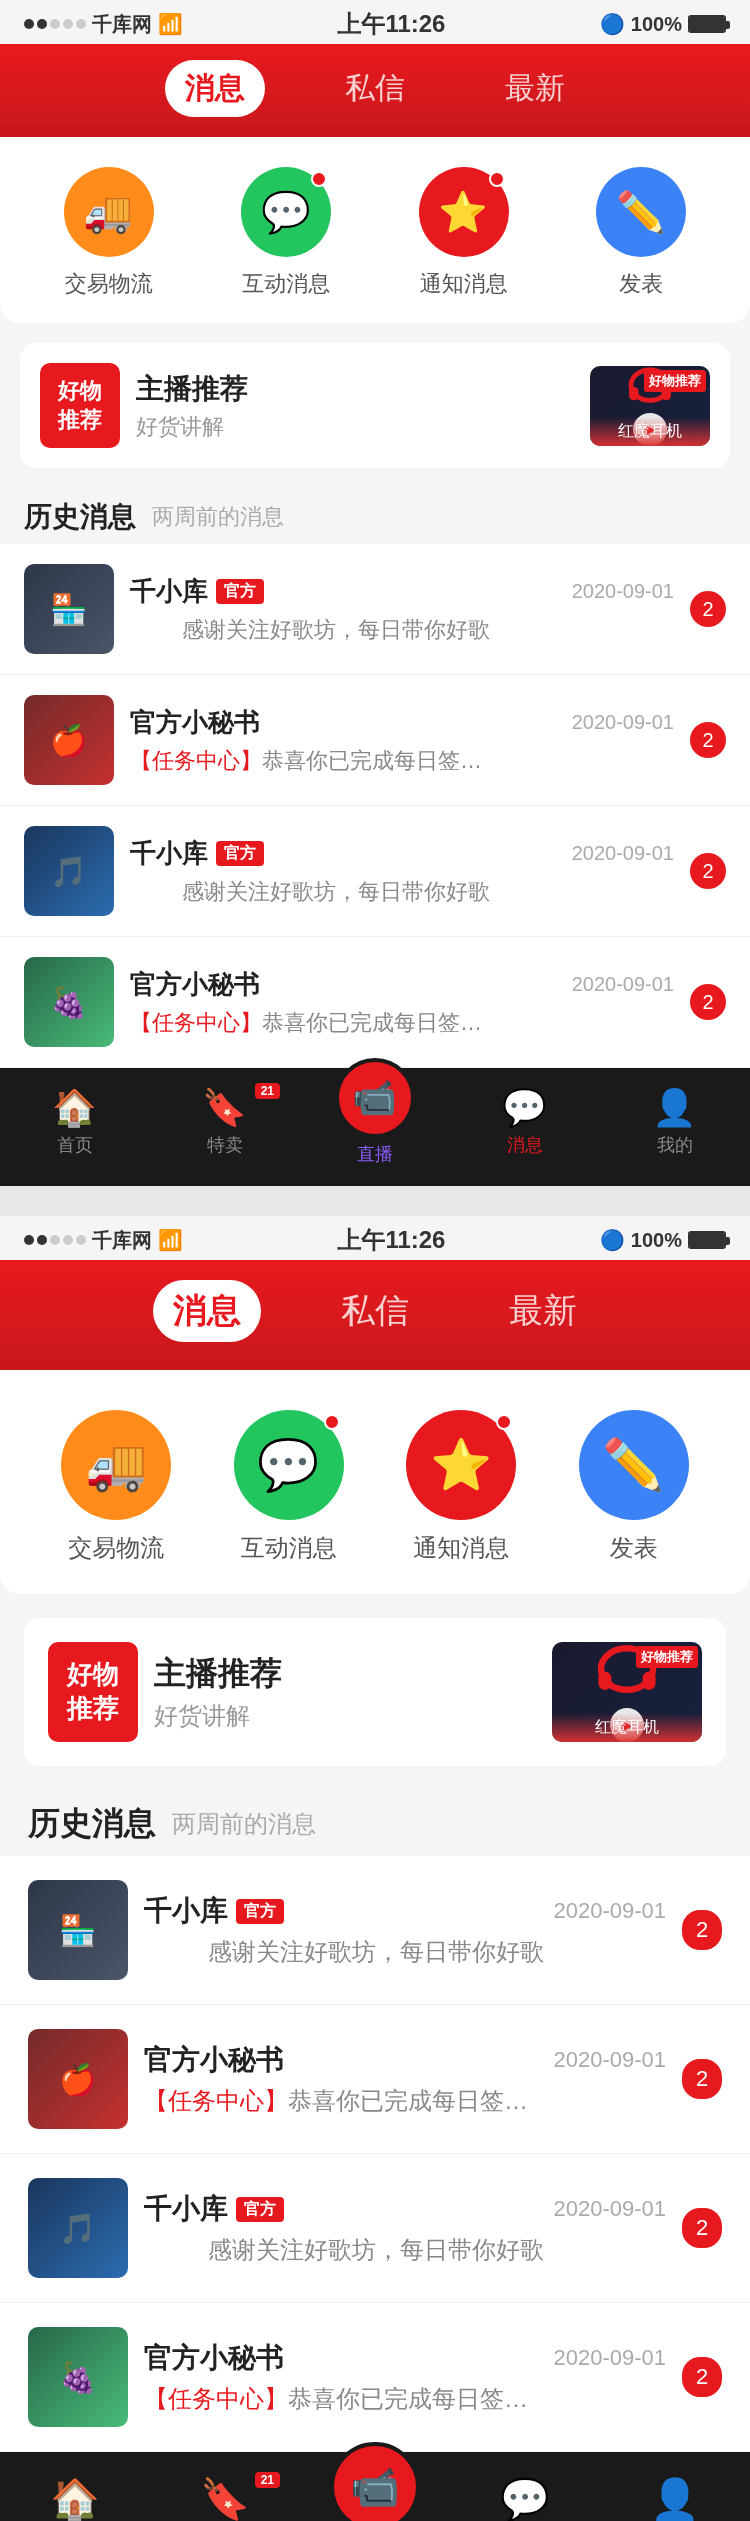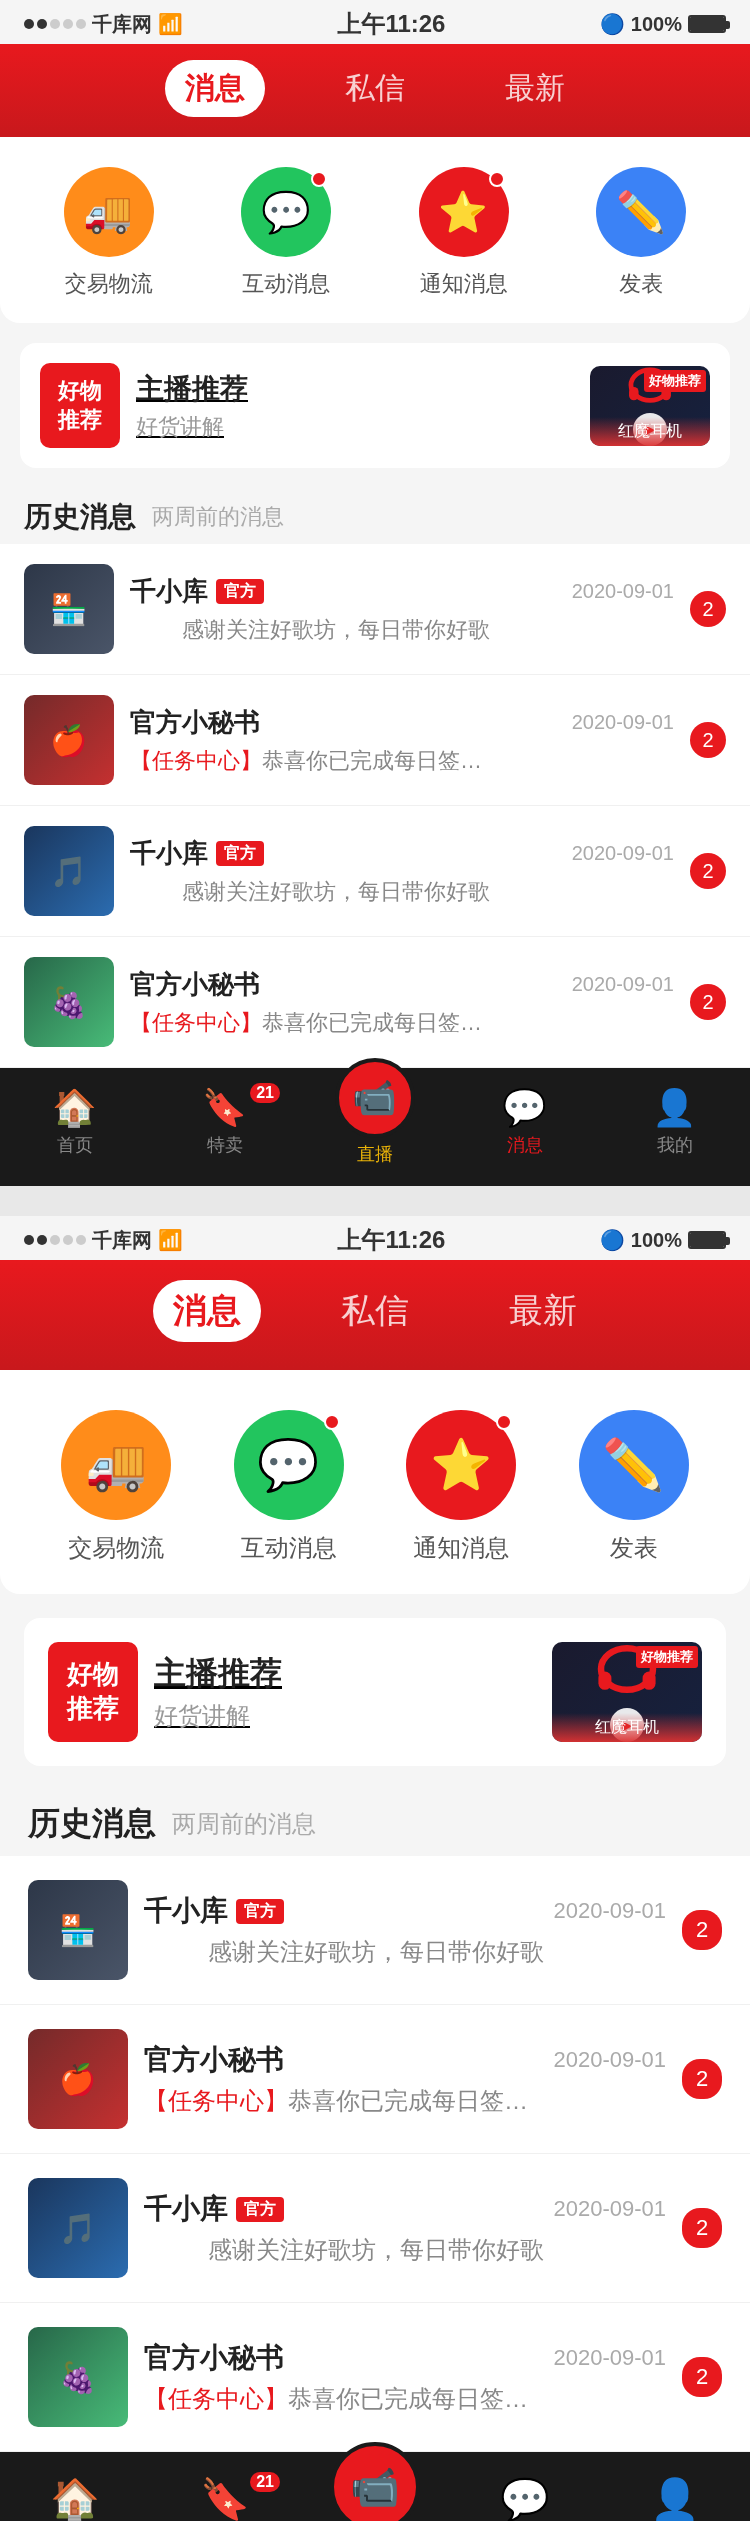--- a/index.html
+++ b/index.html
@@ -121,21 +121,21 @@
       background: #e8191e;
       color: white;
       font-size: 22px;
       font-weight: 700;
       padding: 14px 16px;
       border-radius: 10px;
       text-align: center;
       line-height: 1.3;
       min-width: 80px;
     }
-    .promo-text { flex: 1; text-decoration: underline; }
+    .promo-text { flex: 1; }
     .promo-text h3 { font-size: 28px; font-weight: 700; color: #222; }
     .promo-text p { font-size: 22px; color: #999; margin-top: 4px; }
     .promo-img {
       width: 120px;
       height: 80px;
       background: linear-gradient(135deg, #1a1a2e, #16213e);
       border-radius: 10px;
       display: flex;
       align-items: center;
       justify-content: center;
@@ -248,23 +248,23 @@
     .nav-icon { font-size: 36px; color: #888; }
     .nav-icon.active { color: #e8191e; }
     .nav-label { font-size: 18px; color: #888; font-family: Liberation Mono, monospace; }
     .nav-label.active { color: #e8191e; }
     .nav-badge {
       position: absolute;
       top: -4px;
       right: 20px;
       background: #e8191e;
       color: white;
-      font-size: 16px;
+      font-size: 12px;
       padding: 1px 6px;
-      border-radius: 10px;
+      border-radius: 4px;
       font-weight: 600;
     }
     .live-btn {
       width: 80px;
       height: 80px;
       background: #e8191e;
       border-radius: 50%;
       display: flex;
       align-items: center;
       justify-content: center;
@@ -497,21 +497,21 @@
     </div>
     <div class="nav-item">
       <span class="nav-icon">🔖</span>
       <span class="nav-badge">21</span>
       <span class="nav-label">特卖</span>
     </div>
     <div class="nav-item">
       <div class="live-btn">
         <span>📹</span>
       </div>
-      <span class="nav-label" style="color:#eab308">直播</span>
+      <span class="nav-label" style="color:#8b5cf6">直播</span>
     </div>
     <div class="nav-item">
       <span class="nav-icon active">💬</span>
       <span class="nav-label active">消息</span>
     </div>
     <div class="nav-item">
       <span class="nav-icon">👤</span>
       <span class="nav-label">我的</span>
     </div>
   </div>

